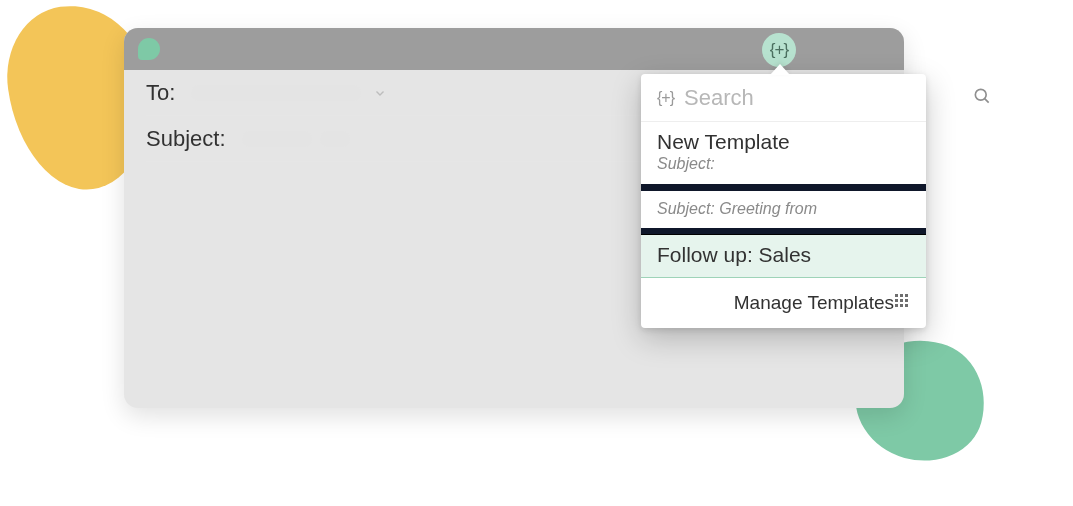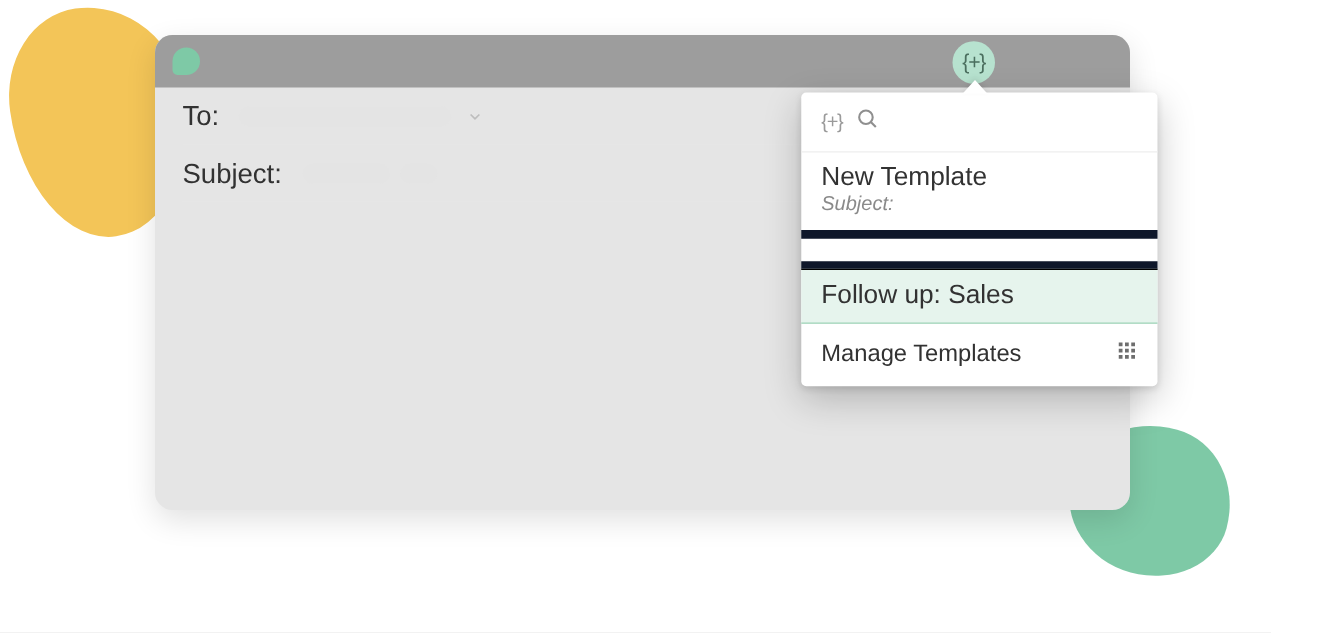--- a/index.html
+++ b/index.html
@@ -81,21 +81,21 @@
     .search-icon { color:#8f8f8f; }
     .tpl-item {
       padding:8px 16px 10px; border-bottom:7px solid #0f172a; cursor:pointer;
     }
     .tpl-title { font-size:21px; color:#323232; line-height:1.15; font-weight:400; }
     .tpl-sub { font-size:16px; color:#8a8a8a; font-style:italic; line-height:1.15; margin-top:1px; }
     .tpl-item.selected {
       background:#e6f4ed; border-top:1px solid #000000; border-bottom:1px solid #9ed3b8; margin-top:-1px;
     }
     .manage {
-      display:flex; align-items:center; justify-content:space-between;
+      display:flex; align-items:center; justify-content:flex-end;
       padding:14px 16px; font-size:19px; color:#323232; cursor:pointer;
     }
     .grid-icon { color:#6e6e6e; }
   </style>
 </head>
 <body>
 
 <div class="shape-yellow"></div>
 <div class="shape-green"></div>
 
@@ -122,33 +122,35 @@
 </div>
 
 <div class="template-btn">
   <span>{+}</span>
 </div>
 
 <div class="popover-caret"></div>
 <div class="popover">
   <div class="search-row">
     <span class="search-prefix">{+}</span>
+    <input class="search-input" placeholder="Search" style="">
     <span class="search-icon">
       <svg width="20" height="20" viewBox="0 0 24 24" fill="none" stroke="currentColor" stroke-width="2">
           <circle cx="10.5" cy="10.5" r="6.5"></circle>
           <line x1="20" y1="20" x2="15.2" y2="15.2"></line>
         </svg>
     </span>
   </div>
 
   <div class="tpl-item">
     <div class="tpl-title">New Template</div>
     <div class="tpl-sub">Subject:</div>
   </div>
   <div class="tpl-item">
+    <div class="tpl-sub">Subject: Greeting from</div>
   </div>
   <div class="tpl-item selected">
     <div class="tpl-title">Follow up: Sales</div>
   </div>
 
   <div class="manage">
     <span>Manage Templates</span>
     <span class="grid-icon">
       <svg width="16" height="16" viewBox="0 0 16 16" fill="currentColor">
         <rect x="1" y="1" width="3" height="3"></rect>

